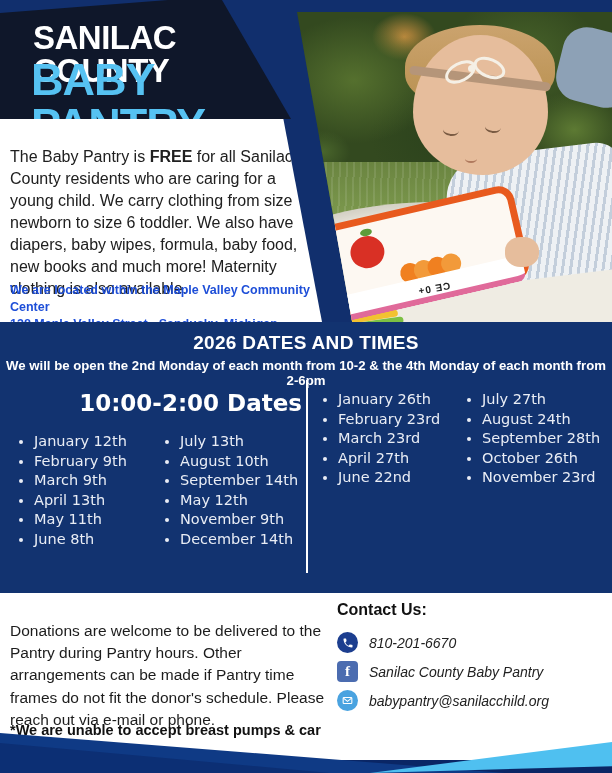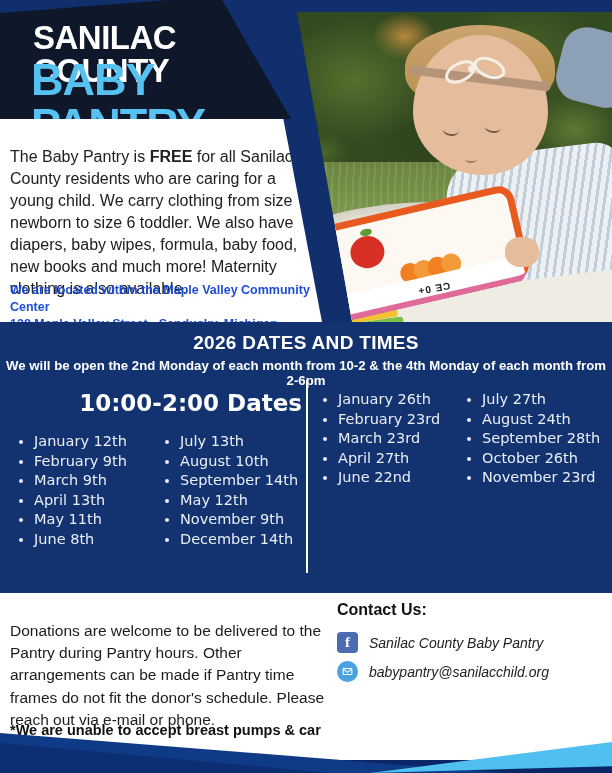--- a/index.html
+++ b/index.html
@@ -228,20 +228,28 @@
         </ul>
     </div>
   </div>
 
   <p class="donation-text">Donations are welcome to be delivered to the Pantry during Pantry hours.  Other arrangements can be made if Pantry time frames do not fit the donor's schedule.  Please reach out via e-mail or phone.</p>
   <p class="donation-note">*We are unable to accept breast pumps &amp; car seats.*</p>
 
   <div class="contact">
     <h2 class="contact-heading">Contact Us:</h2>
 
+    <div class="contact-row">
+      <span class="cicon icon-phone">
+        <svg width="12" height="12" viewBox="0 0 24 24">
+            <path fill="#ffffff" d="M6.6 10.8c1.5 3 3.6 5.1 6.6 6.6l2.2-2.2c.3-.3.7-.4 1-.2 1.1.4 2.3.6 3.6.6.6 0 1 .4 1 1V20c0 .6-.4 1-1 1C10.6 21 3 13.4 3 4c0-.6.4-1 1-1h3.5c.6 0 1 .4 1 1 0 1.2.2 2.4.6 3.6.1.3 0 .7-.2 1L6.6 10.8z"></path>
+          </svg>
+      </span>
+      <span class="contact-label">810-201-6670</span>
+    </div>
 
     <div class="contact-row">
       <span class="cicon icon-facebook">f</span>
       <span class="contact-label">Sanilac County Baby Pantry</span>
     </div>
 
 
     <div class="contact-row">
       <span class="cicon icon-email">
         <svg width="13" height="13" viewBox="0 0 24 24">

